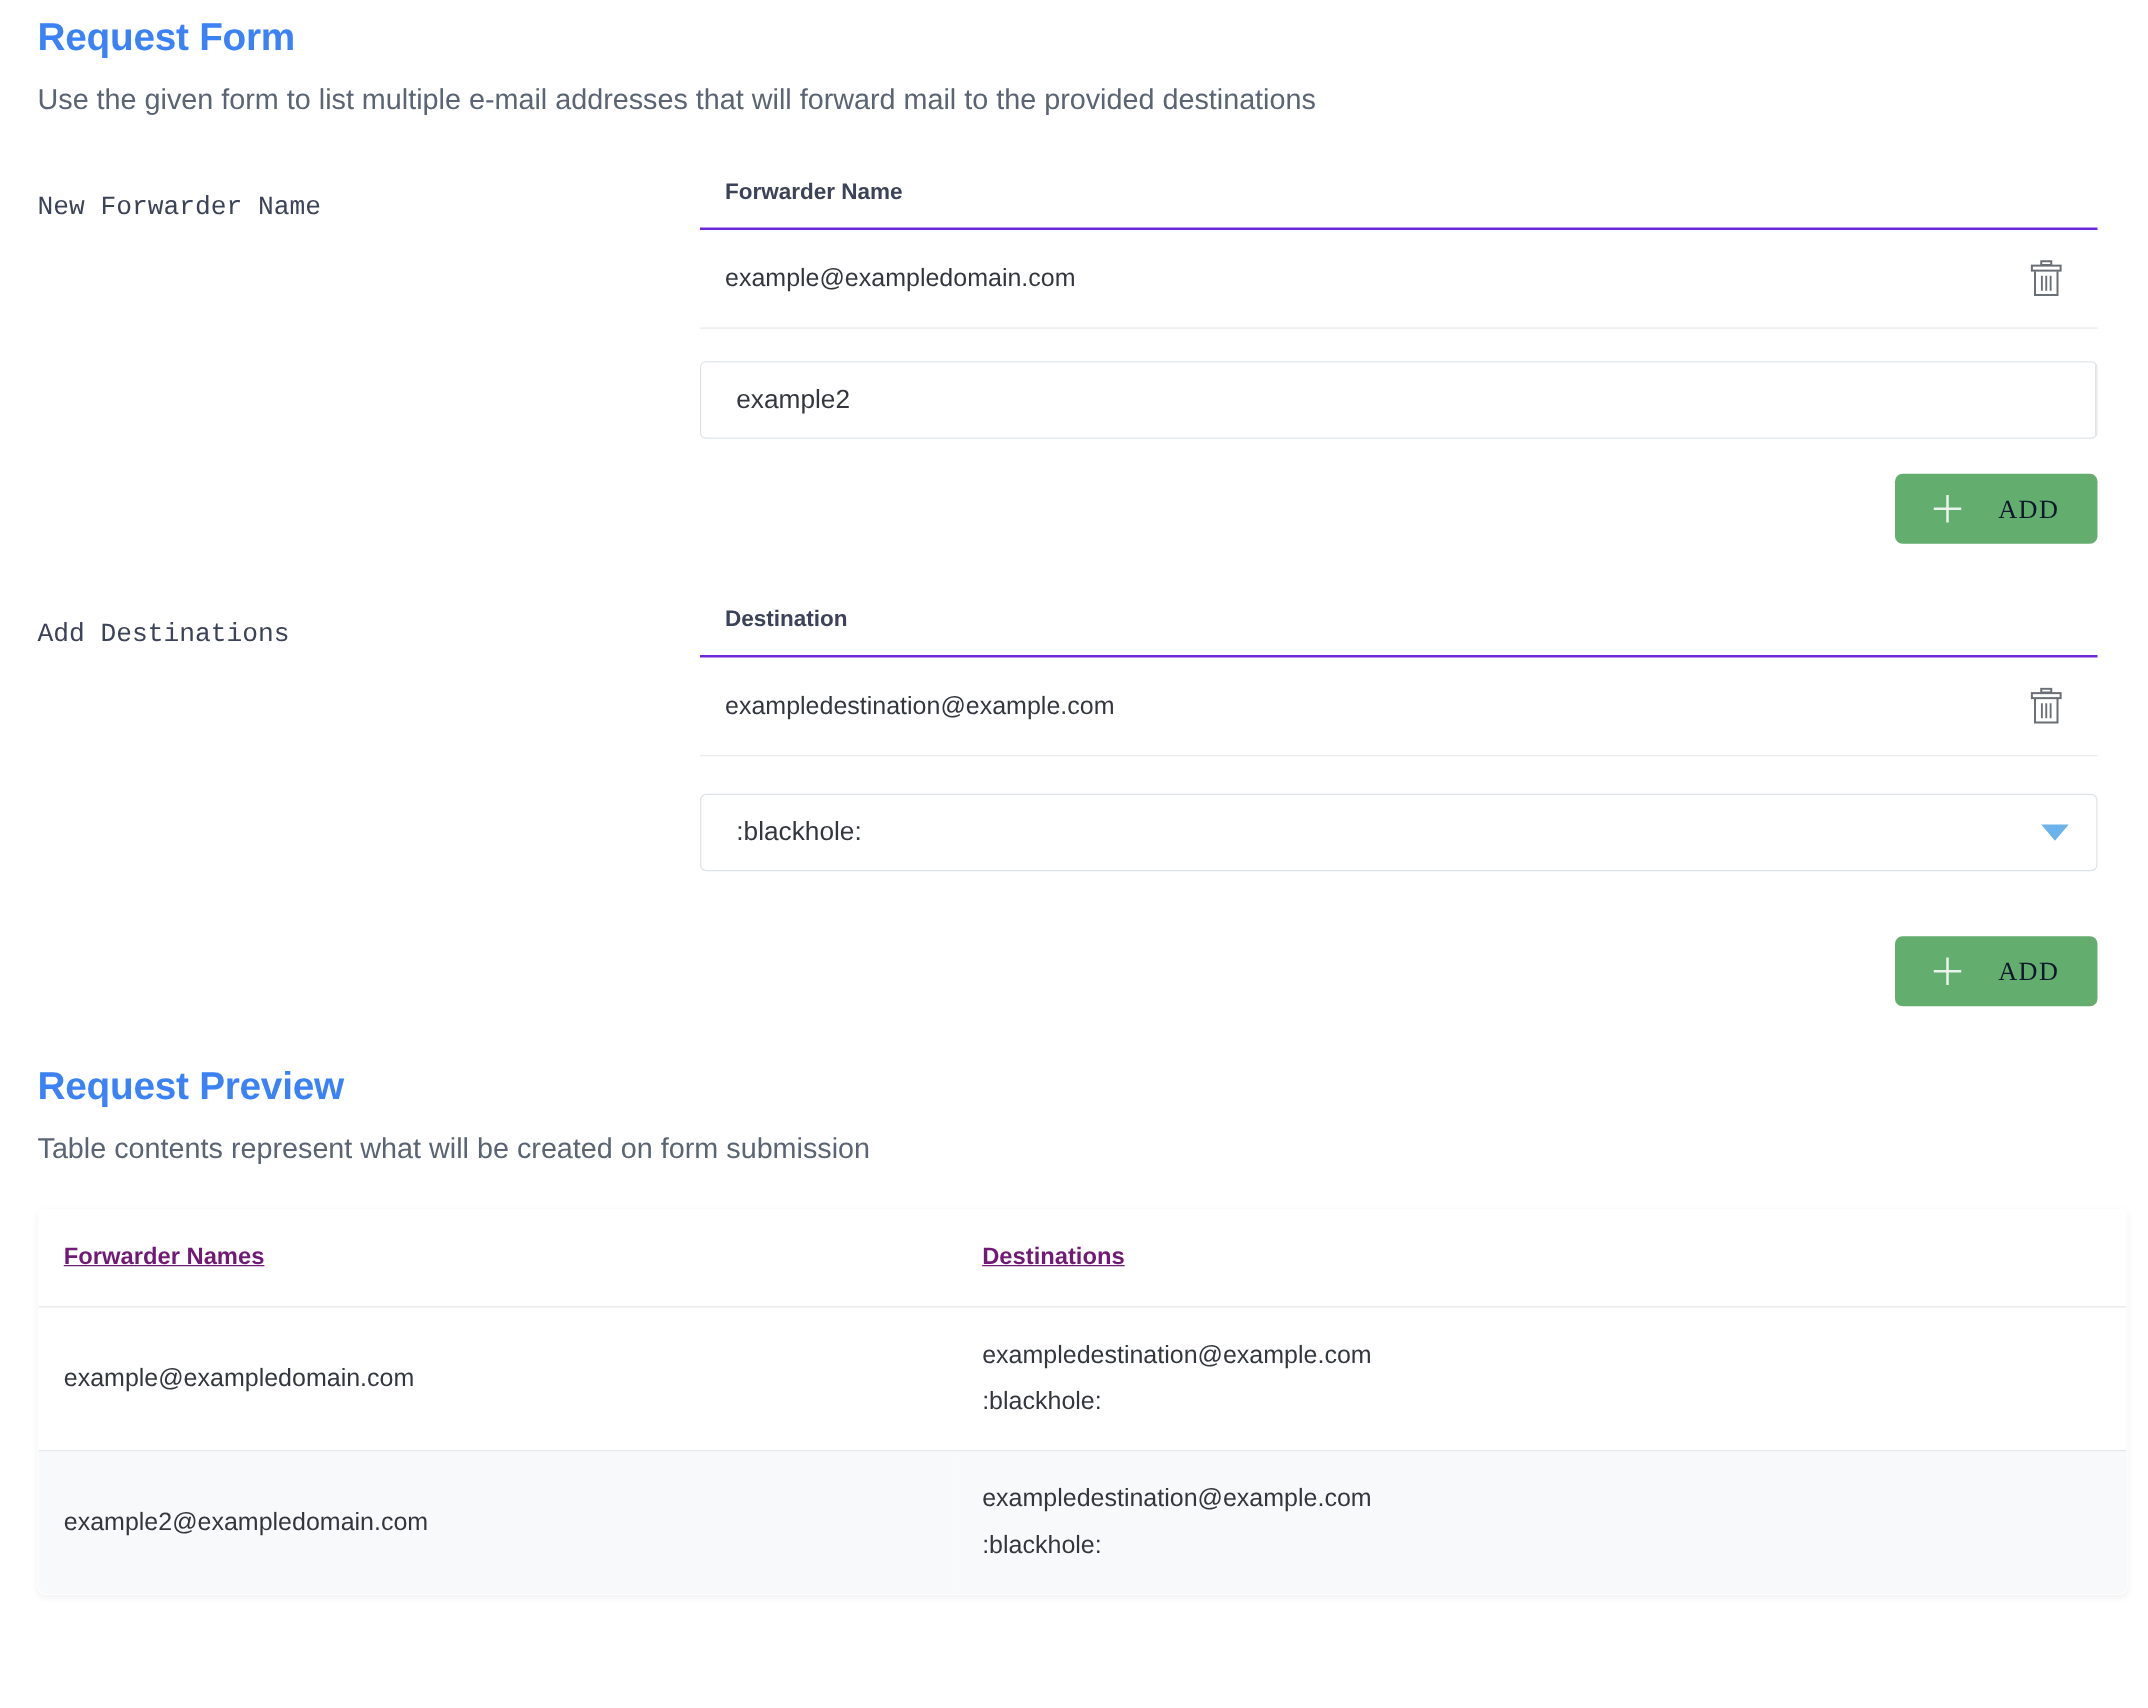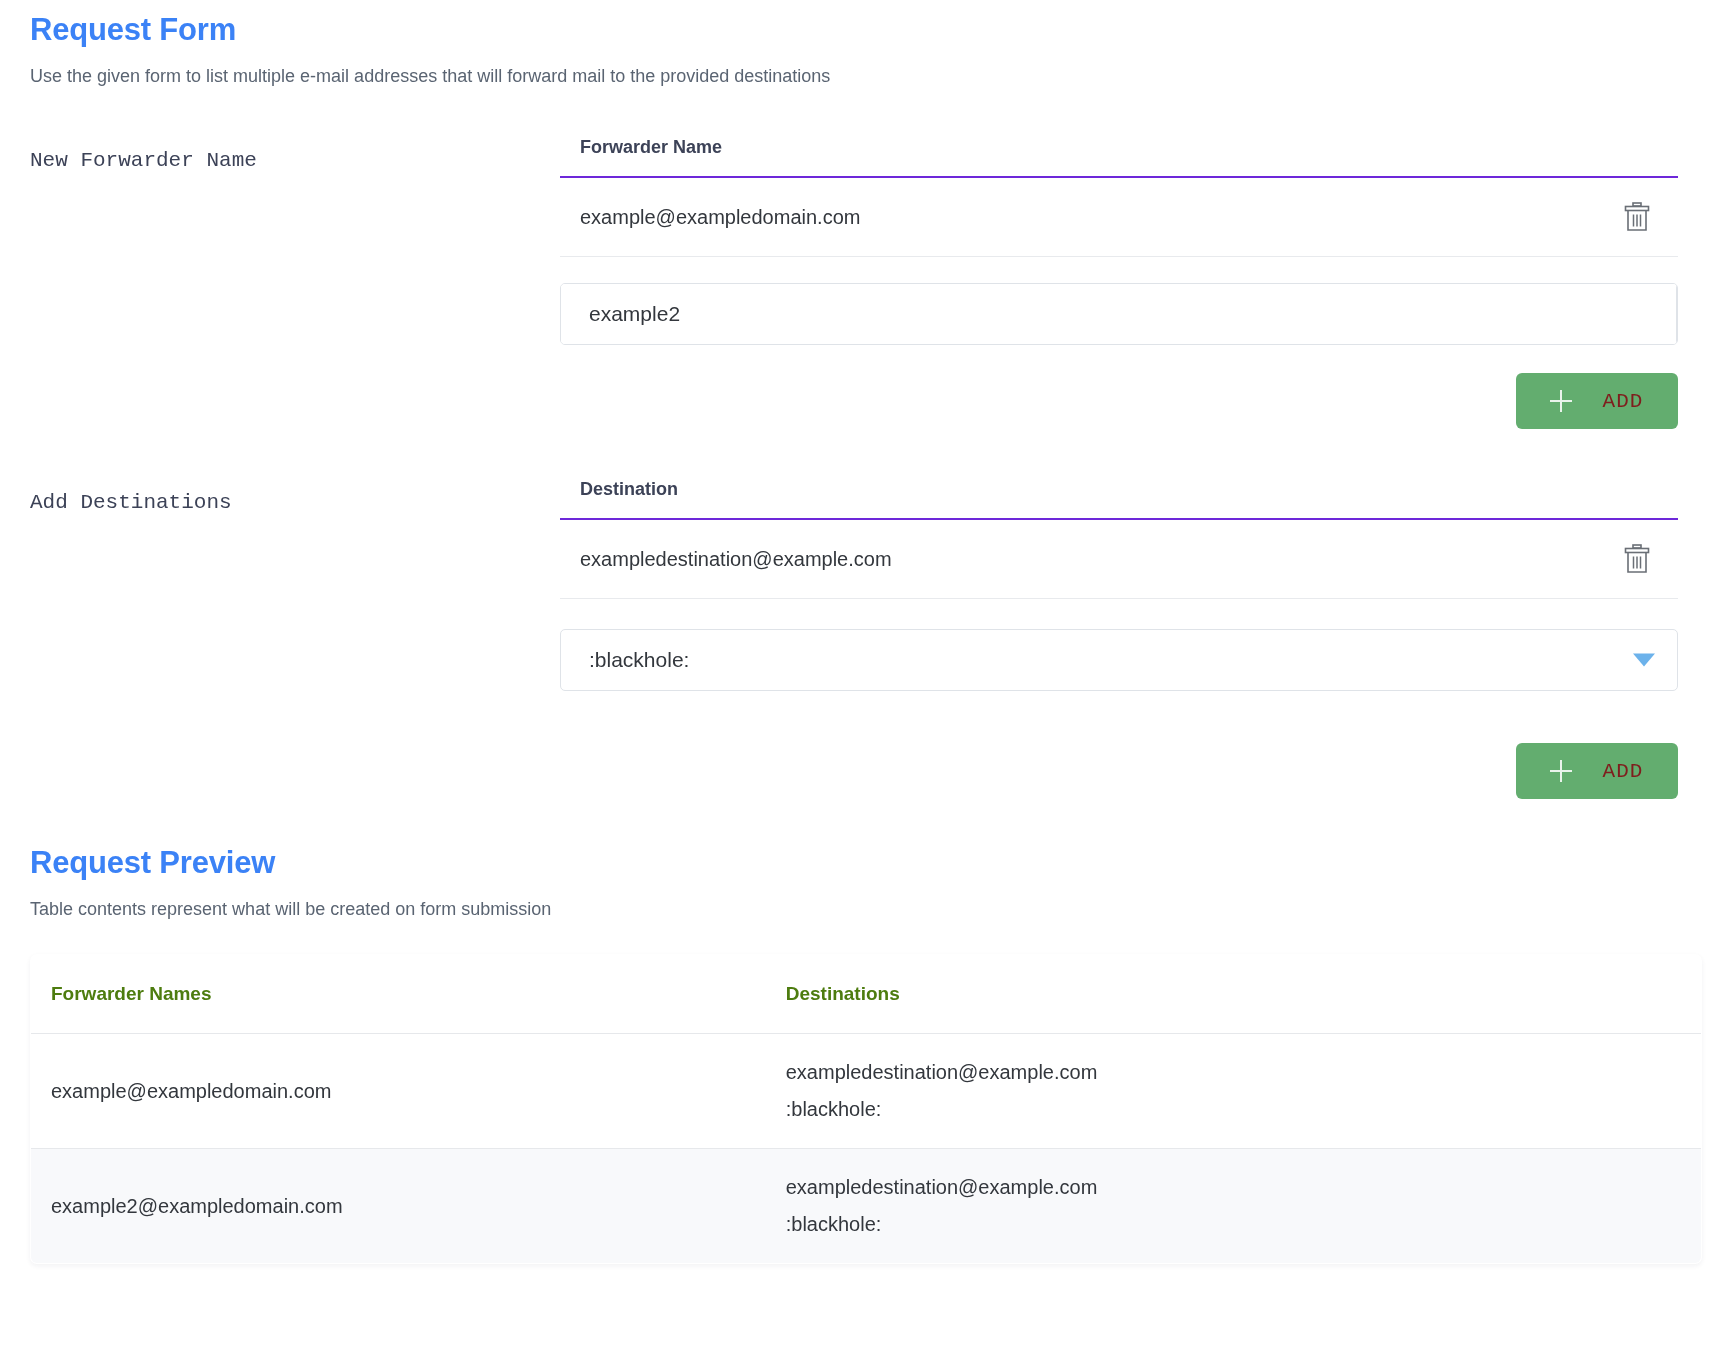--- a/index.html
+++ b/index.html
@@ -21,21 +21,21 @@
   
   .section-title {
     font-size: 31px;
     font-weight: bold;
     color: #3b82f6;
     letter-spacing: -0.2px;
     margin: 0;
     padding-top: 12px;
   }
   .section-sub {
-    font-size: 18px;
+    font-size: 23px;
     color: #5a6472;
     margin: 18px 0 0 0;
     font-weight: normal;
   }
 
   
   .form-block {
     display: flex;
     align-items: flex-start;
     margin-top: 50px;
@@ -144,33 +144,33 @@
   }
 
   
   .btn-row {
     display: flex;
     justify-content: flex-end;
     margin-top: 28px;
   }
   .add-btn {
     background: #63ad6f;
-    color: #7f1d1d;
+    color: #0f172a;
     border: none;
     border-radius: 6px;
     height: 56px;
     min-width: 162px;
     display: inline-flex;
     align-items: center;
     justify-content: center;
     gap: 30px;
     font-size: 21px;
     letter-spacing: 1.1px;
     cursor: pointer;
-    font-family: Liberation Mono, monospace;
+    font-family: Liberation Serif, serif;
     padding: 0 26px;
   }
   .add-btn .plus {
     position: relative;
     width: 22px; height: 22px;
     display: inline-block;
   }
   .add-btn .plus:before, .add-btn .plus:after {
     content: "";
     position: absolute;
@@ -187,24 +187,25 @@
     border: 1px solid #e6e8eb;
     border-radius: 7px;
     overflow: hidden;
     background: #fff;
     box-shadow: 0 2px 5px rgba(30,40,60,0.06);
   }
   .preview-table th {
     text-align: left;
     font-size: 19px;
     font-weight: bold;
-    color: #4d7c0f;
+    color: #701a75;
     padding: 28px 20px 28px 20px;
     border-bottom: 1px solid #e6e8eb;
     background: #fff;
+    text-decoration: underline;
   }
   .preview-table td {
     font-size: 20px;
     color: #33373d;
     padding: 20px 20px;
     border-bottom: 1px solid #e6e8eb;
     vertical-align: middle;
   }
   .preview-table tr.striped td { background: #f8f9fb; }
   .preview-table tr:last-child td { border-bottom: none; }

